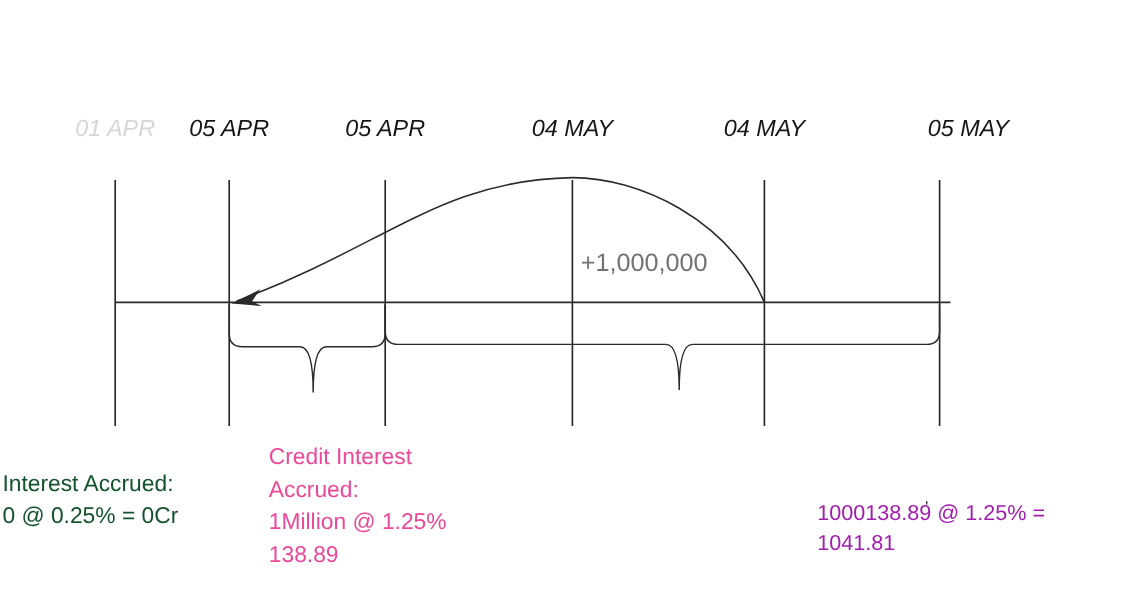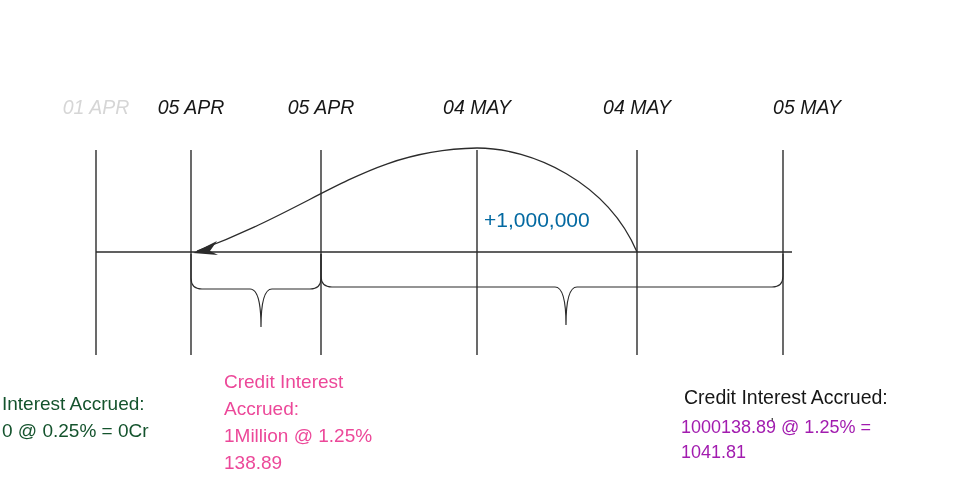--- a/index.html
+++ b/index.html
@@ -50,21 +50,21 @@
   #drawing {
     left: 0; top: 0;
     width: 957px; height: 502px;
     pointer-events: none;
   }
 
   
   #flow-amount {
     left: 484px; top: 208px;
     font-size: 21px;
-    color: #0369a1;
+    color: #737373;
     white-space: nowrap;
   }
 
   
   .note {
     font-size: 19px;
     line-height: 27px;
     color: #ec4899;
     white-space: pre-line;
   }
@@ -137,20 +137,19 @@
   <div class="abs" id="flow-amount">+1,000,000</div>
 
   <div class="abs note" id="note-left">Interest Accrued:
 0 @ 0.25% = 0Cr</div>
 
   <div class="abs note" id="note-mid">Credit Interest
 Accrued:
 1Million @ 1.25%
 138.89</div>
 
-  <div class="abs" id="note-right-title">Credit Interest Accrued:</div>
 
   <div class="abs" id="note-right-body">1000138.89 @ 1.25% =
 1041.81</div>
 
   <div class="abs" id="note-right-tick">'</div>
 
 </div>
 
 </body></html>

